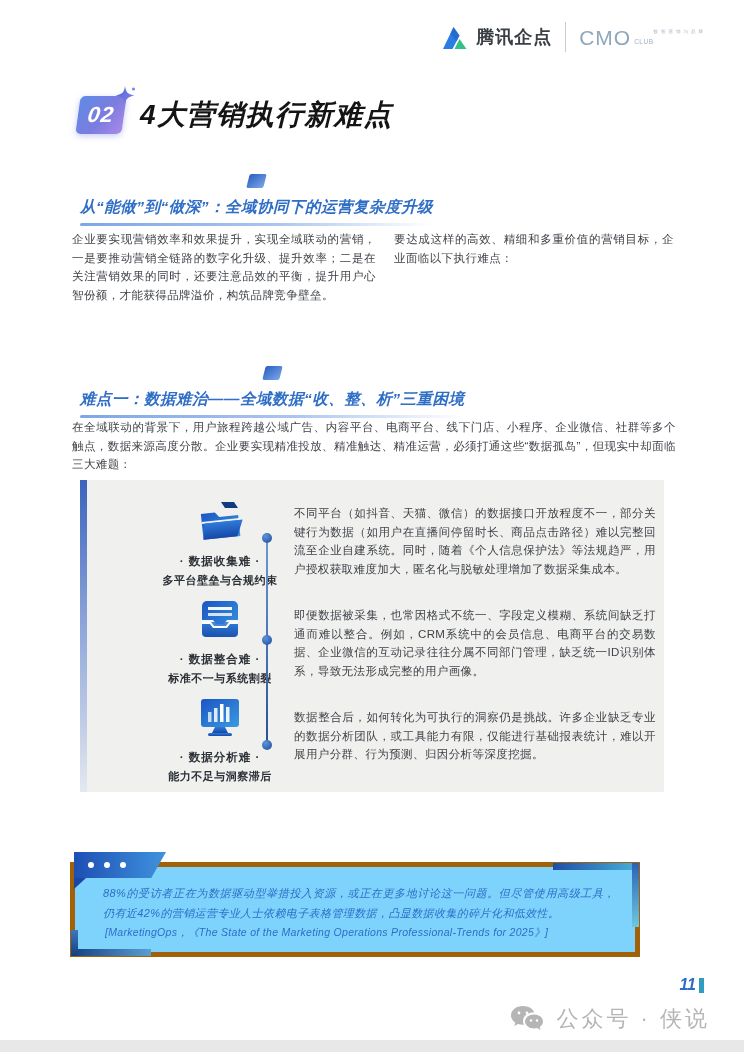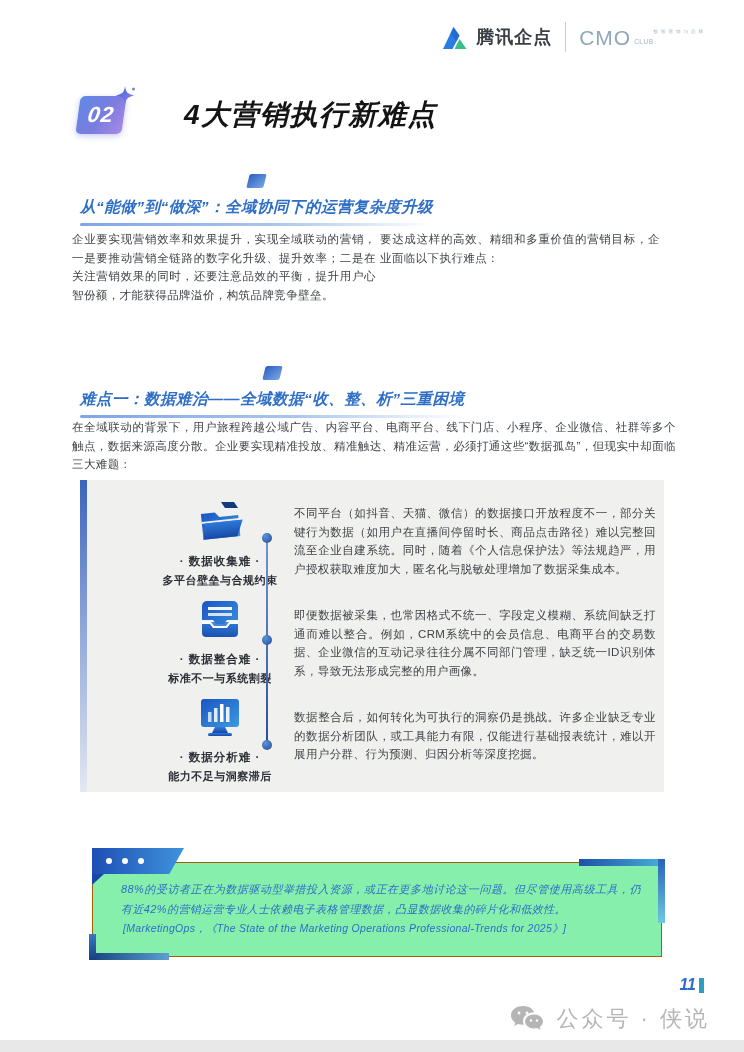--- a/index.html
+++ b/index.html
@@ -27,40 +27,40 @@
   .badge-wrap { position:relative; }
   .badge {
     width:46px; height:38px; border-radius:5px;
     background:linear-gradient(125deg,#5f8ae6 0%,#7c7cdf 55%,#a98ae8 100%);
     transform:skewX(-8deg);
     display:flex; align-items:center; justify-content:center;
     box-shadow:0 2px 6px rgba(90,110,220,.35);
   }
   .badge span { color:#fff; font-size:22px; font-weight:800; font-style:italic; letter-spacing:1px; }
   .badge-star { position:absolute; top:-11px; right:-13px; }
-  .page-title { font-size:28px; font-weight:900; font-style:italic; color:#141414; letter-spacing:1.5px;margin-left:44px; }
+  .page-title { font-size:28px; font-weight:900; font-style:italic; color:#141414; letter-spacing:1.5px; }
 
   
   .sec-heading { position:absolute; left:80px; width:fit-content; }
   .sec-heading .row { display:flex; align-items:center; gap:9px;flex-direction:column; }
   .sec-marker {
     width:17px; height:14px; border-radius:2px; transform:skewX(-14deg);
     background:linear-gradient(135deg,#2a5fc0,#7aa6e8);
     flex:0 0 auto;
   }
   .sec-text { font-size:15.5px; font-weight:bold; font-style:italic; color:#2e6ec6; letter-spacing:0.5px; white-space:nowrap; }
   .sec-underline {
     height:3px; margin-top:5px; border-radius:2px;
     background:linear-gradient(90deg,#7ea6e6 0%,#a9c5ee 55%,rgba(255,255,255,0) 100%);
   }
   .sec1 { top:174px; } .sec2 { top:366px; }
 
   
   .body-text { font-size:11.5px; line-height:1.62; letter-spacing:0.4px; color:#3f4348; text-align:justify; }
-  .two-cols { position:absolute; top:230px; left:72px; width:602px; display:flex; gap:4px; }
+  .two-cols { position:absolute; top:230px; left:72px; width:602px; display:flex; gap:18px; }
   .col-left  { width:304px; }
   .col-right { width:280px; }
   .intro { position:absolute; top:418px; left:72px; width:604px; }
 
   
   .panel { position:absolute; top:480px; left:80px; width:584px; height:312px; background:#f0f0ee; }
   .panel-bar {
     position:absolute; left:0; top:0; width:7px; height:100%;
     background:linear-gradient(180deg,#3b63bd 0%,#8ba4d8 45%,#e4e8f0 100%);
   }
@@ -75,22 +75,22 @@
   .timeline-node {
     position:absolute; left:182px; width:10px; height:10px; border-radius:50%;
     background:radial-gradient(circle at 35% 30%,#5d93d8,#1e4a9a);
   }
   .node-1 { top:53px; } .node-2 { top:155px; } .node-3 { top:260px; }
   .panel-desc { position:absolute; left:214px; width:362px; }
   .desc-1 { top:24px; } .desc-2 { top:126px; } .desc-3 { top:228px; }
 
   
   .quote-box {
-    position:absolute; top:862px; left:92px; width:570px; height:95px;
-    background:#86efac; border:1px solid #a16207;
+    position:absolute; top:862px; left:70px; width:570px; height:95px;
+    background:#7dd3fc; border:5px solid #a16207;
   }
   .quote-tab {
     position:absolute; top:-15px; left:-1px; width:92px; height:26px;
     background:linear-gradient(90deg,#1d4fb4,#3f93dd);
     clip-path:polygon(0 0,100% 0,84% 100%,0 100%);
     display:flex; align-items:center; gap:10px; padding-left:14px;
   }
   .quote-tab i { width:6px; height:6px; border-radius:50%; background:#fff; }
   .quote-tail {
     position:absolute; top:11px; left:-1px; width:12px; height:11px;

